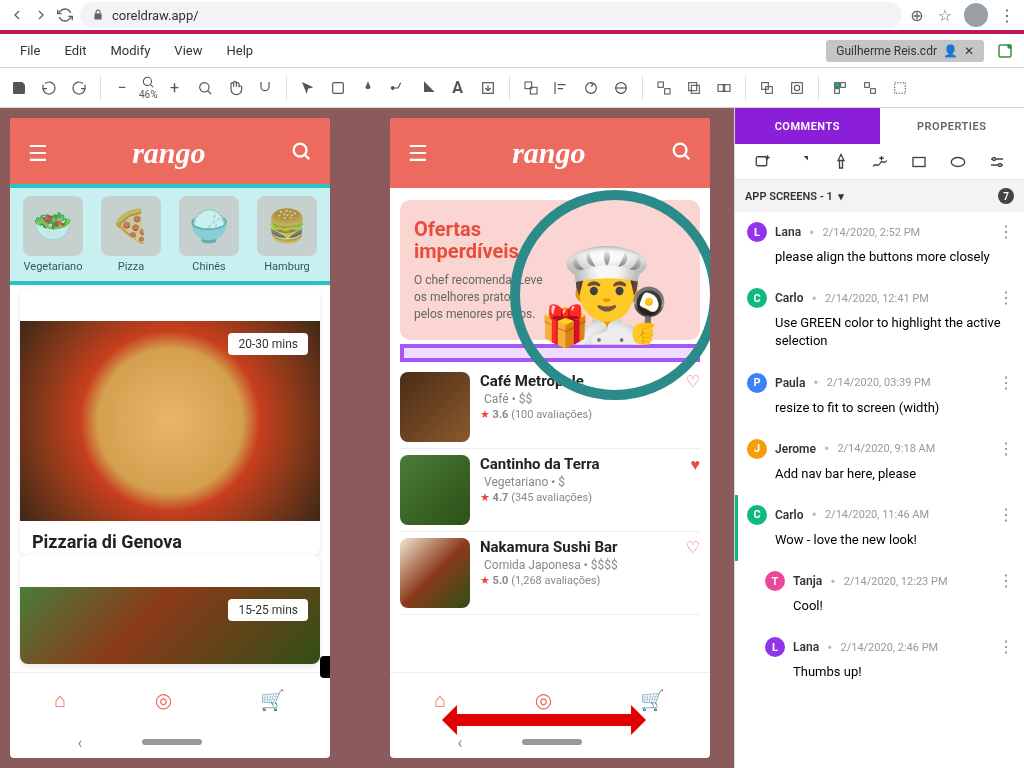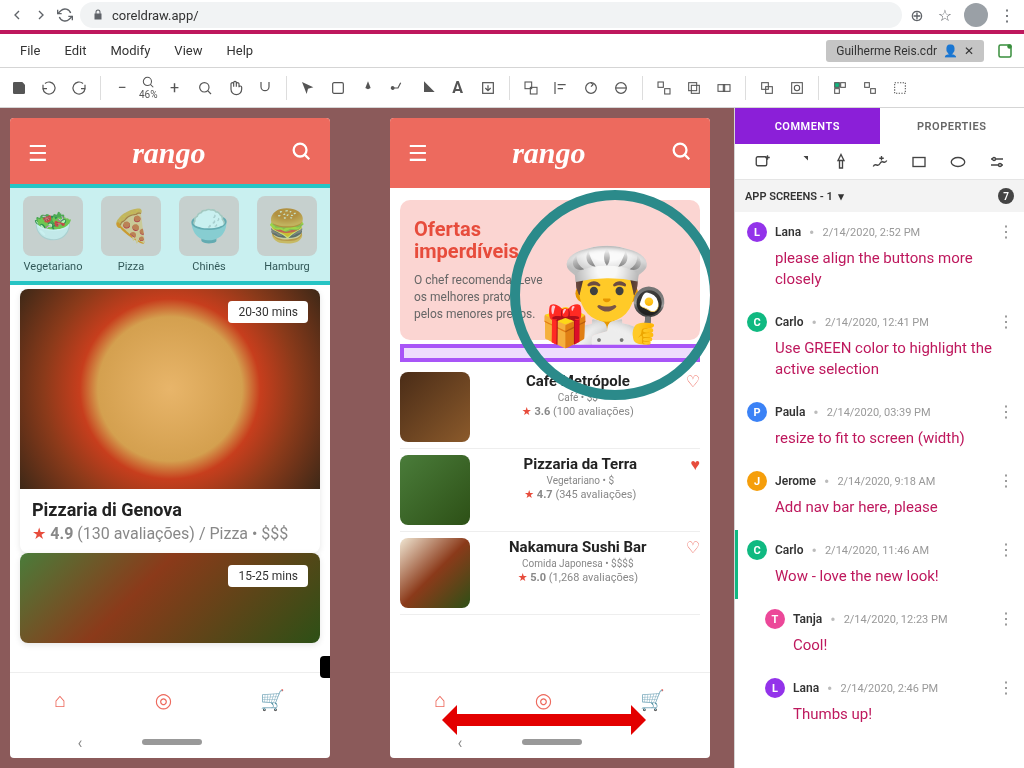--- a/index.html
+++ b/index.html
@@ -39,21 +39,21 @@
 
 .categories { background: #fff; display: flex; padding: 8px 6px; gap: 4px; position: relative; }
 .cat-wrap { position: relative; }
 .cat-highlight { position: absolute; top: -4px; left: -4px; right: -4px; bottom: -4px; border: 4px solid #26c4c4; background: rgba(38,196,196,0.25); }
 .category { flex: 1; display: flex; flex-direction: column; align-items: center; gap: 4px; }
 .cat-box { width: 60px; height: 60px; background: #fbd5d2; border-radius: 8px; display: flex; align-items: center; justify-content: center; font-size: 32px; }
 .cat-label { font-size: 11px; color: #333; }
 
 .phone-content { flex: 1; overflow: hidden; padding: 8px 10px; display: flex; flex-direction: column; gap: 0; }
 .food-card { background: #fff; border-radius: 8px; overflow: hidden; box-shadow: 0 2px 6px rgba(0,0,0,0.1); position: relative; }
-.food-img { width: 100%; height: 200px; background: linear-gradient(135deg, #e8b56a 0%, #c73e1d 60%, #3d2817 100%); position: relative; }
+.food-img { width: 100%; height: 200px; background: linear-gradient(135deg, #e8b56a 0%, #c73e1d 60%, #3d2817 100%); position: relative; margin-top: 32px; }
 .pizza-img { background: radial-gradient(circle at 50% 50%, #e8b56a 0%, #d4a04f 40%, #c73e1d 50%, #8b3a1a 70%, #3d2817 100%); }
 .salad-img { height: 90px; background: linear-gradient(135deg, #4a7c3a 0%, #8b3a1a 40%, #2d5016 100%); text-align: right; }
 .time-badge { position: absolute; top: 12px; right: 12px; background: #fff; padding: 4px 10px; border-radius: 4px; font-size: 12px; color: #333; }
 .food-info { padding: 10px 12px; }
 .food-title { font-size: 18px; font-weight: bold; color: #222; margin-bottom: 4px; }
 .food-meta { font-size: 16px; color: #888; }
 .star { color: #e74c3c; }
 
 .comment-bubble { position: absolute; right: -12px; bottom: 80px; width: 22px; height: 22px; background: #000; border-radius: 4px; }
 
@@ -67,23 +67,23 @@
 .offer-title { color: #e74c3c; font-size: 20px; font-weight: bold; line-height: 1.1; margin-bottom: 10px; }
 .offer-text { color: #666; font-size: 12px; line-height: 1.4; width: 48%; }
 .chef-circle { position: absolute; right: -20px; top: -10px; width: 210px; height: 210px; border: 10px solid #2b8a8a; border-radius: 50%; display: flex; align-items: center; justify-content: center; }
 .purple-line { height: 18px; border: 4px solid #a855f7; background: rgba(168,85,247,0.2); margin: 4px 0; }
 
 .rest-row { display: flex; gap: 10px; padding: 6px 0; border-bottom: 1px solid #eee; }
 .rest-img { width: 70px; height: 70px; border-radius: 8px; background: linear-gradient(135deg, #6b4226 0%, #d4a04f 50%, #3d2817 100%); flex-shrink: 0; }
 .rest-img.coffee { background: linear-gradient(135deg, #4a2c17 0%, #8b5a2b 100%); }
 .rest-img.veg { background: linear-gradient(135deg, #4a7c3a 0%, #2d5016 100%); }
 .rest-img.sushi { background: linear-gradient(135deg, #f0e6d2 0%, #8b3a1a 50%, #2d5016 100%); }
-.rest-info { flex: 1; text-align: center; }
+.rest-info { flex: 1; }
 .rest-title { font-size: 15px; font-weight: bold; color: #222; }
-.rest-cat { font-size: 10px; color: #888; margin: 2px 16px; }
+.rest-cat { font-size: 12px; color: #888; margin: 2px 4px; }
 .rest-rating { font-size: 11px; color: #888; }
 .heart { color: #ed6a5e; font-size: 16px; }
 
 .red-arrow { position: absolute; bottom: 32px; left: 48%; width: 190px; height: 12px; background: #e30000; transform: translateX(-50%); }
 .red-arrow::before, .red-arrow::after { content: ''; position: absolute; top: -9px; border: 15px solid transparent; }
 .red-arrow::before { left: -22px; border-right-color: #e30000; }
 .red-arrow::after { right: -22px; border-left-color: #e30000; }
 
 
 .comments-panel { width: 290px; border-left: 1px solid #d5d5d5; display: flex; flex-direction: column; background: #fff; }
@@ -100,21 +100,21 @@
 .comment.reply { padding-left: 30px; }
 .comment-head { display: flex; align-items: center; gap: 8px; margin-bottom: 6px; }
 .avatar { width: 20px; height: 20px; border-radius: 50%; color: #fff; font-size: 11px; font-weight: bold; display: flex; align-items: center; justify-content: center; flex-shrink: 0; }
 .av-L { background: #9333ea; }
 .av-C { background: #10b981; }
 .av-P { background: #3b82f6; }
 .av-J { background: #f59e0b; }
 .av-T { background: #ec4899; }
 .author { font-size: 12px; font-weight: 600; color: #333; }
 .date { font-size: 11px; color: #999; }
-.comment-text { font-size: 15px; color: #be185d; padding-left: 28px; line-height: 1.4; }
+.comment-text { font-size: 13px; color: #000000; padding-left: 28px; line-height: 1.4; }
 .comment-menu { position: absolute; right: 10px; top: 10px; color: #888; cursor: pointer; }
 .accent-bar { position: absolute; left: 0; top: 0; bottom: 0; width: 3px; background: #10b981; }
 </style>
 </head>
 <body>
 
 <div class="browser-bar">
   <div class="nav-icon">
       <svg viewBox="0 0 24 24" fill="none" stroke="currentColor" stroke-width="2">
         <path d="M15 18l-6-6 6-6"></path>
@@ -406,21 +406,21 @@
           <div class="rest-info">
             <div class="rest-title">Café Metrópole</div>
             <div class="rest-cat">Café  •  $$</div>
             <div class="rest-rating"><span class="star">★ </span><b>3.6</b> <span>(100 avaliações)</span></div>
           </div>
           <span class="heart">♡</span>
         </div>
         <div class="rest-row">
           <div class="rest-img veg"></div>
           <div class="rest-info">
-            <div class="rest-title">Pizzaria da Terra</div>
+            <div class="rest-title">Cantinho da Terra</div>
             <div class="rest-cat">Vegetariano  •  $</div>
             <div class="rest-rating"><span class="star">★ </span><b>4.7</b> <span>(345 avaliações)</span></div>
           </div>
           <span class="heart" style="color:#e74c3c">♥</span>
         </div>
         <div class="rest-row">
           <div class="rest-img sushi"></div>
           <div class="rest-info">
             <div class="rest-title">Nakamura Sushi Bar</div>
             <div class="rest-cat">Comida Japonesa  •  $$$$</div>

